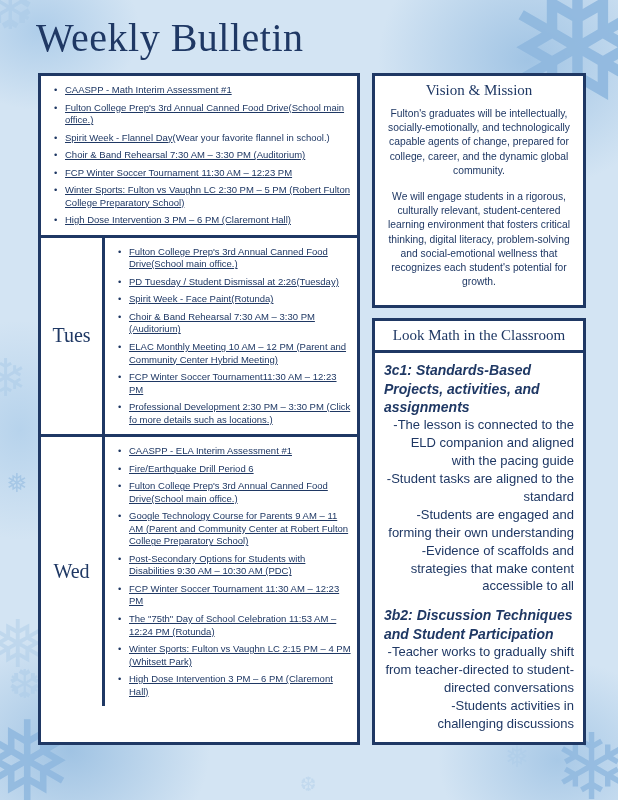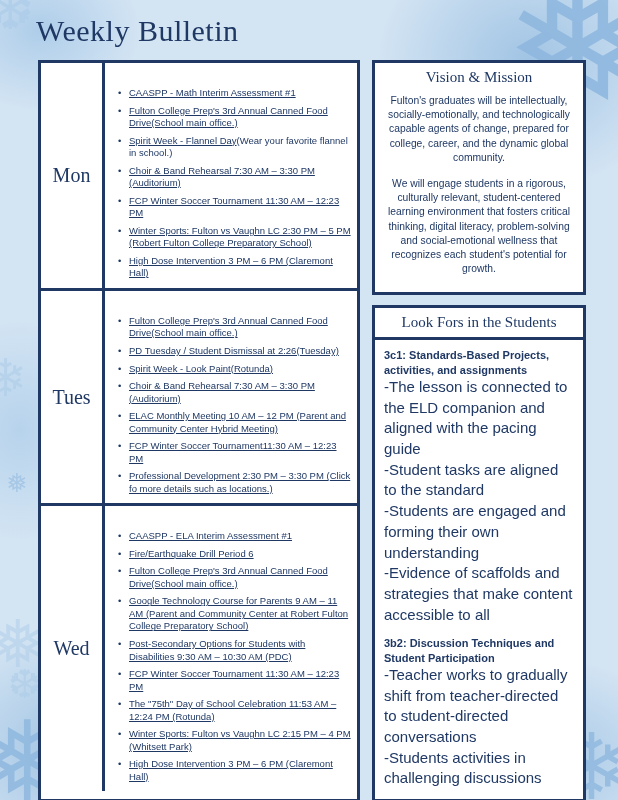--- a/index.html
+++ b/index.html
@@ -41,51 +41,51 @@
   .fl-7 { bottom:96px; left:8px; font-size:40px; opacity:.6; }
   .fl-8 { bottom:-14px; right:-12px; font-size:92px; opacity:.8; }
   .fl-9 { bottom:28px; right:88px; font-size:30px; opacity:.6; }
   .fl-10 { bottom:6px; left:300px; font-size:20px; opacity:.45; }
 
   .serif { font-family:"Liberation Serif","DejaVu Serif",serif; }
 
   .title {
     position:relative; z-index:2;
     font-family:"Liberation Serif","DejaVu Serif",serif;
-    font-size:30px; font-weight:400; letter-spacing:.5px;
+    font-size:40px; font-weight:400; letter-spacing:.5px;
     color:var(--navy); margin:14px 0 12px 36px;
   }
 
   .content { position:relative; z-index:2; display:flex; gap:12px;
     padding:0 32px 0 38px; align-items:stretch; }
 
   
   .schedule { width:322px; flex:0 0 322px; border:3px solid var(--navy); background:#fff; }
   .day-row { display:flex; }
   .day-row + .day-row { border-top:3px solid var(--navy); }
   .day-cell { flex:0 0 64px; width:64px; border-right:3px solid var(--navy);
     display:flex; align-items:center; justify-content:center;
     font-size:20px; color:var(--navy); background:#fff; }
-  .event-list { flex:1; list-style:none; margin:0; padding:24px 6px 8px 24px; background:#fff; }
+  .event-list { flex:1; list-style:none; margin:0; padding:8px 6px 8px 24px; background:#fff; }
   .event { position:relative; font-size:9.5px; line-height:1.32; margin-bottom:5px; color:var(--navy); }
   .event:last-child { margin-bottom:0; }
   .event::before { content:"•"; position:absolute; left:-11px; top:0; color:var(--navy); }
   .event-link { color:var(--navy); text-decoration:underline; cursor:pointer; }
   .event-note { color:var(--navy); text-decoration:none; }
 
   
   .right-col { flex:1; display:flex; flex-direction:column; gap:10px; }
   .box { border:3px solid var(--navy); background:#fff; }
   .box-header { font-size:15px; color:var(--navy); text-align:center; padding:6px 4px; }
   .vision-body { padding:2px 10px 4px; text-align:center; }
   .vision-para { font-size:10.3px; line-height:1.38; margin:0 0 12px; color:var(--navy); }
   .lookfors .box-header { border-bottom:3px solid var(--navy); }
   .lookfors-body { padding:8px 9px 10px; text-align:left; }
-  .lf-heading { font-weight:bold; font-size:11px; line-height:1.3; color:var(--navy); }
-  .lf-item { font-size:15px; line-height:1.38; color:var(--navy); }
+  .lf-heading { font-weight:bold; font-size:14px; line-height:1.3; color:var(--navy);font-style:italic; }
+  .lf-item { font-size:13px; line-height:1.38; color:var(--navy);text-align:right; }
   .lf-section + .lf-section { margin-top:11px; }
 </style>
 </head>
 <body>
 
 <div class="page">
 
   <div class="wash wash-tl"></div>
   <div class="wash wash-tr"></div>
   <div class="wash wash-ml"></div>
@@ -102,37 +102,36 @@
   <span class="flake flake-a fl-8">❄</span>
   <span class="flake flake-b fl-9">❅</span>
   <span class="flake flake-b fl-10">❆</span>
 
   <h1 class="title">Weekly Bulletin</h1>
 
   <div class="content">
 
     <div class="schedule">
         <div class="day-row">
-    <div class="day-cell serif">Mon</div>
     <ul class="event-list">
             <li class="event"><a class="event-link">CAASPP - Math Interim Assessment #1</a></li>
             <li class="event"><a class="event-link">Fulton College Prep's 3rd Annual Canned Food Drive(School main office.)</a></li>
             <li class="event"><a class="event-link">Spirit Week - Flannel Day</a><span class="event-note">(Wear your favorite flannel in school.)</span></li>
             <li class="event"><a class="event-link">Choir &amp; Band Rehearsal 7:30 AM – 3:30 PM (Auditorium)</a></li>
             <li class="event"><a class="event-link">FCP Winter Soccer Tournament 11:30 AM – 12:23 PM</a></li>
             <li class="event"><a class="event-link">Winter Sports: Fulton vs Vaughn LC 2:30 PM – 5 PM (Robert Fulton College Preparatory School)</a></li>
             <li class="event"><a class="event-link">High Dose Intervention 3 PM – 6 PM (Claremont Hall)</a></li>
           </ul>
   </div>
         <div class="day-row">
     <div class="day-cell serif">Tues</div>
     <ul class="event-list">
             <li class="event"><a class="event-link">Fulton College Prep's 3rd Annual Canned Food Drive(School main office.)</a></li>
             <li class="event"><a class="event-link">PD Tuesday / Student Dismissal at 2:26(Tuesday)</a></li>
-            <li class="event"><a class="event-link">Spirit Week - Look Paint(Rotunda)</a></li>
+            <li class="event"><a class="event-link">Spirit Week - Face Paint(Rotunda)</a></li>
             <li class="event"><a class="event-link">Choir &amp; Band Rehearsal 7:30 AM – 3:30 PM (Auditorium)</a></li>
             <li class="event"><a class="event-link">ELAC Monthly Meeting 10 AM – 12 PM (Parent and Community Center Hybrid Meeting)</a></li>
             <li class="event"><a class="event-link">FCP Winter Soccer Tournament11:30 AM – 12:23 PM</a></li>
             <li class="event"><a class="event-link">Professional Development 2:30 PM – 3:30 PM (Click fo more details such as locations.)</a></li>
           </ul>
   </div>
         <div class="day-row">
     <div class="day-cell serif">Wed</div>
     <ul class="event-list">
             <li class="event"><a class="event-link">CAASPP - ELA Interim Assessment #1</a></li>
@@ -152,21 +151,21 @@
 
       <div class="box vision">
         <div class="box-header serif">Vision &amp; Mission</div>
         <div class="vision-body">
             <p class="vision-para">Fulton's graduates will be intellectually, socially-emotionally, and technologically capable agents of change, prepared for college, career, and the dynamic global community.</p>
             <p class="vision-para">We will engage students in a rigorous, culturally relevant, student-centered learning environment that fosters critical thinking, digital literacy, problem-solving and social-emotional wellness that recognizes each student's potential for growth.</p>
           </div>
       </div>
 
       <div class="box lookfors">
-        <div class="box-header serif">Look Fors in the Students</div>
+        <div class="box-header serif">Look Math in the Classroom</div>
         <div class="lookfors-body">
             <div class="lf-section">
     <div class="lf-heading">3c1: Standards-Based Projects, activities, and assignments</div>
     <div class="lf-items">
                 <div class="lf-item">-The lesson is connected to the ELD companion and aligned with the pacing guide</div>
                 <div class="lf-item">-Student tasks are aligned to the standard</div>
                 <div class="lf-item">-Students are engaged and forming their own understanding</div>
                 <div class="lf-item">-Evidence of scaffolds and strategies that make content accessible to all</div>
               </div>
   </div>

